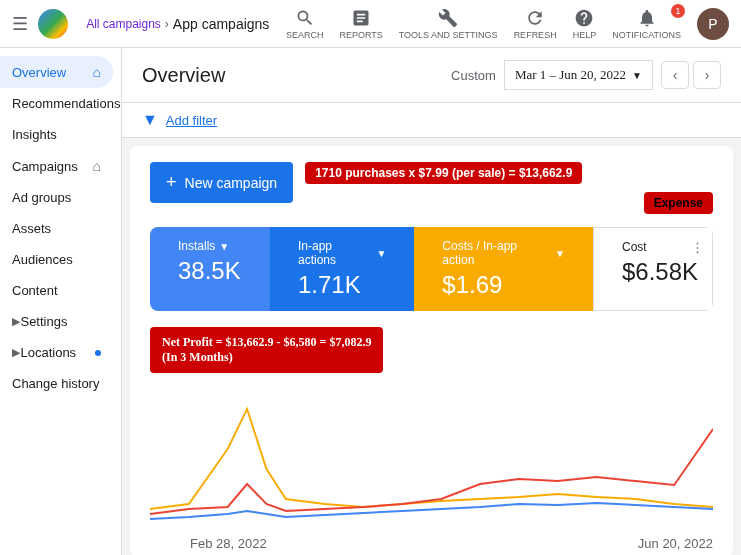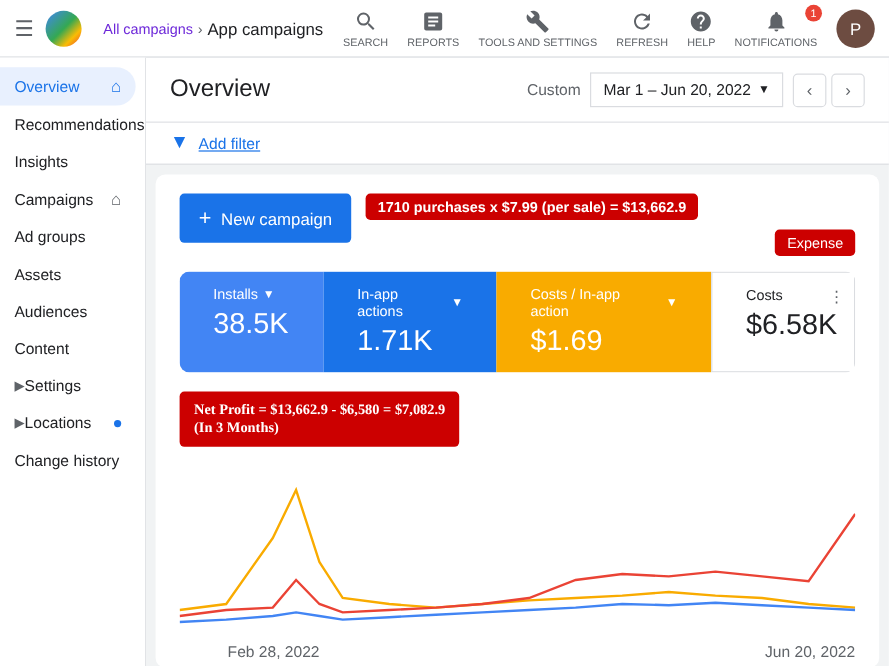--- a/index.html
+++ b/index.html
@@ -36,42 +36,42 @@
     .sidebar-dot { width: 6px; height: 6px; background: #1a73e8; border-radius: 50%; }
 
     
     .content { flex: 1; overflow-y: auto; background: #f1f3f4; }
 
     
     .overview-header { display: flex; align-items: center; background: #fff; padding: 12px 20px; border-bottom: 1px solid #dadce0; gap: 12px; }
     .overview-title { font-size: 20px; font-weight: 400; color: #202124; flex: 1; }
     .date-selector { display: flex; align-items: center; gap: 8px; }
     .custom-label { font-size: 13px; color: #5f6368; }
-    .date-range-btn { display: flex; align-items: center; gap: 6px; border: 1px solid #dadce0; border-radius: 0; padding: 6px 10px; cursor: pointer; font-size: 13px; background: #fff; }
+    .date-range-btn { display: flex; align-items: center; gap: 6px; border: 1px solid #dadce0; border-radius: 0; padding: 6px 10px; cursor: pointer; font-size: 13px; background: #fff; font-family: Liberation Serif, serif; }
     .date-range-btn .arrow { font-size: 10px; }
     .nav-arrows { display: flex; gap: 4px; }
     .nav-arrow { width: 28px; height: 28px; border: 1px solid #dadce0; border-radius: 4px; display: flex; align-items: center; justify-content: center; cursor: pointer; font-size: 14px; color: #5f6368; background: #fff; }
 
     
     .filter-bar { display: flex; align-items: center; background: #fff; padding: 8px 20px; border-bottom: 1px solid #dadce0; gap: 8px; }
     .filter-icon { color: #1a73e8; font-size: 16px; }
     .filter-text { font-size: 13px; color: #202124; }
     .filter-link { color: #1a73e8; font-weight: 500; cursor: pointer; }
     .add-filter { color: #1a73e8; cursor: pointer; font-size: 13px; text-decoration: underline; }
 
     
     .campaign-section { padding: 16px 20px; background: #fff; margin: 8px; border-radius: 8px; }
 
     
     .new-campaign-btn { display: flex; align-items: center; gap: 8px; background: #1a73e8; color: #fff; border: none; border-radius: 4px; padding: 10px 16px; cursor: pointer; font-size: 14px; font-weight: 500; margin-bottom: 16px; }
     .new-campaign-btn .plus { font-size: 18px; font-weight: 300; }
 
     
     .annotation-red { background: #c00; color: #fff; padding: 4px 10px; border-radius: 4px; font-size: 12px; font-weight: 600; display: inline-block; margin-bottom: 8px; }
-    .annotation-expense { background: #c00; color: #ffffff; padding: 4px 10px; border-radius: 4px; font-size: 12px; font-weight: 400; display: inline-block; }
+    .annotation-expense { background: #c00; color: #000000; padding: 4px 10px; border-radius: 4px; font-size: 12px; font-weight: 700; display: inline-block; }
 
     
     .metrics-row { display: flex; gap: 0; border-radius: 8px; overflow: hidden; margin-bottom: 8px; }
     .metric-card { padding: 12px 28px; display: flex; flex-direction: column; gap: 4px; min-width: 120px; }
     .metric-card.blue { background: #4285f4; color: #fff; }
     .metric-card.dark-blue { background: #1a73e8; color: #fff; }
     .metric-card.yellow { background: #f9ab00; color: #fff; }
     .metric-card.white { background: #fff; color: #202124; border: 1px solid #dadce0; flex: 1; position: relative; }
     .metric-label { font-size: 12px; display: flex; align-items: center; gap: 4px; }
     .metric-label .dropdown-arrow { font-size: 10px; }
@@ -248,21 +248,21 @@
         </div>
         <div class="metric-card yellow">
           <div class="metric-label">
             <span>Costs / In-app action</span>
             <span class="dropdown-arrow">▼</span>
           </div>
           <div class="metric-value">$1.69</div>
         </div>
         <div class="metric-card white">
           <div class="metric-label">
-            <span>Costs</span>
+            <span>Cost</span>
           </div>
           <div class="metric-value">$6.58K</div>
           <span class="metric-more">⋮</span>
         </div>
       </div>
 
       
       <div class="net-profit-box" style="white-space:pre-line; font-size:12px;">Net Profit = $13,662.9 - $6,580 = $7,082.9
 (In 3 Months)</div>
 

